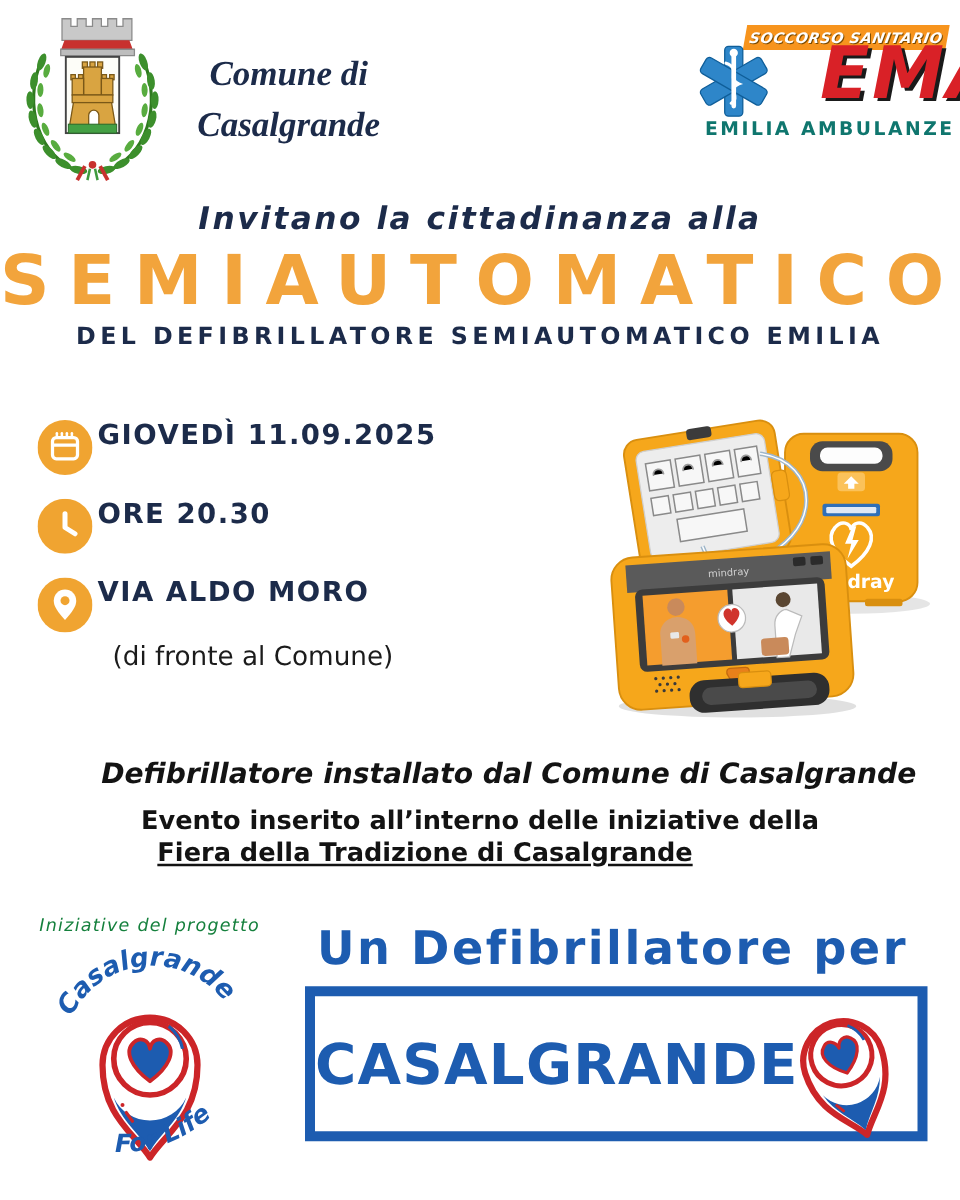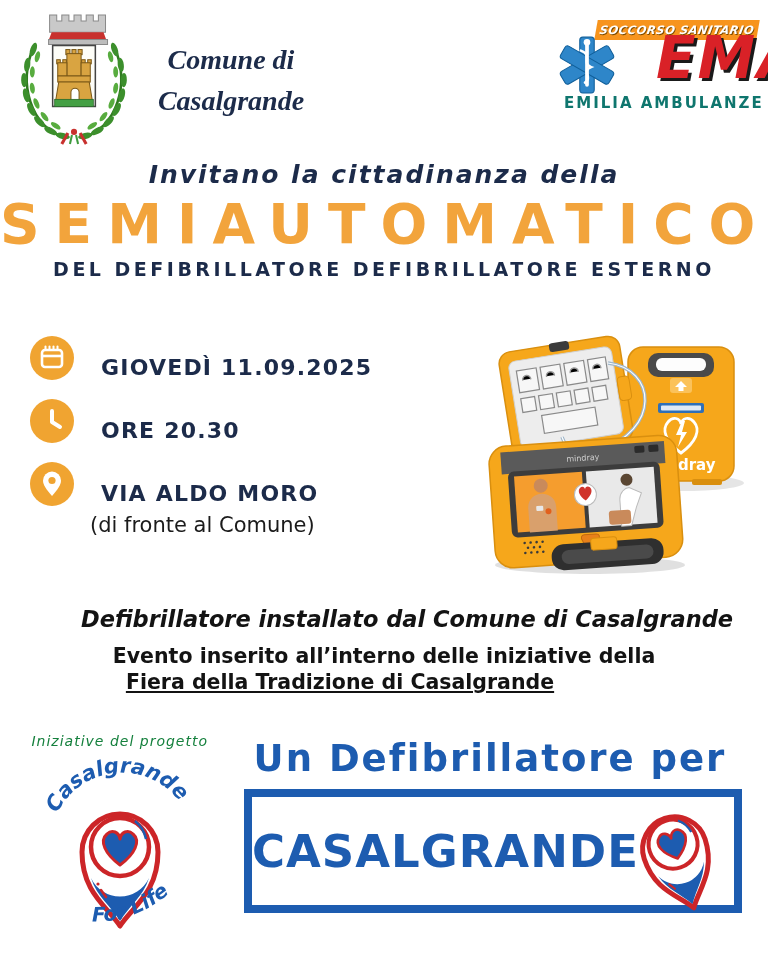--- a/index.html
+++ b/index.html
@@ -59,21 +59,21 @@
     color: #F2A43C; white-space: nowrap;
   }
   .subtitle {
     left: 0; top: 258px; width: 768px; text-align: center;
     font-size: 19px; font-weight: 800; letter-spacing: 3.5px;
     color: #1C2B4A; white-space: nowrap;
   }
 
   
   .details { left: 30px; top: 336px; width: 420px; }
-  .detail-row { display: flex; align-items: flex-end; gap: 27px; margin-bottom: 19px; }
+  .detail-row { display: flex; align-items: flex-start; gap: 4px; margin-bottom: 19px; }
   .detail-icon { width: 44px; height: 44px; flex: 0 0 44px; }
   .detail-text {
     font-size: 22px; font-weight: 700; letter-spacing: 1.2px;
     color: #1C2B4A; white-space: nowrap;
   }
   .detail-note {
     margin: -12px 0 0 60px;
     font-size: 21px; font-weight: 400; color: #1b1b1b; white-space: nowrap;
   }
 
@@ -213,23 +213,23 @@
         </g>
         <rect x="-1.8" y="-21" width="3.6" height="42" rx="1.8" fill="#ffffff"></rect>
         <circle cx="0" cy="-22" r="3.2" fill="#ffffff"></circle>
         <path d="M-6,-14 C6,-10 -6,-2 4,2 C-6,6 6,12 -2,17" fill="none" stroke="#ffffff" stroke-width="2.4" stroke-linecap="round"></path>
       </g>
     </svg>
     <div class="ema-acronym">EMA</div>
     <div class="ema-sub">EMILIA AMBULANZE</div>
   </div>
 
-  <div class="abs intro">Invitano la cittadinanza della</div>
+  <div class="abs intro">Invitano la cittadinanza alla</div>
   <div class="abs title">SEMIAUTOMATICO</div>
-  <div class="abs subtitle">DEL DEFIBRILLATORE DEFIBRILLATORE ESTERNO</div>
+  <div class="abs subtitle">DEL DEFIBRILLATORE SEMIAUTOMATICO EMILIA</div>
 
   <div class="abs details">
 
     <div class="detail-row">
       <svg class="detail-icon" viewBox="0 0 44 44" aria-hidden="true">
         <circle cx="22" cy="22" r="22" fill="#F0A431"></circle>
         <rect x="12" y="14" width="20" height="17" rx="3" fill="none" stroke="#ffffff" stroke-width="2.6"></rect>
         <line x1="12" y1="20" x2="32" y2="20" stroke="#ffffff" stroke-width="2.6"></line>
         <g stroke="#ffffff" stroke-width="2" stroke-linecap="round">
           <line x1="15.5" y1="10.5" x2="15.5" y2="13"></line>

